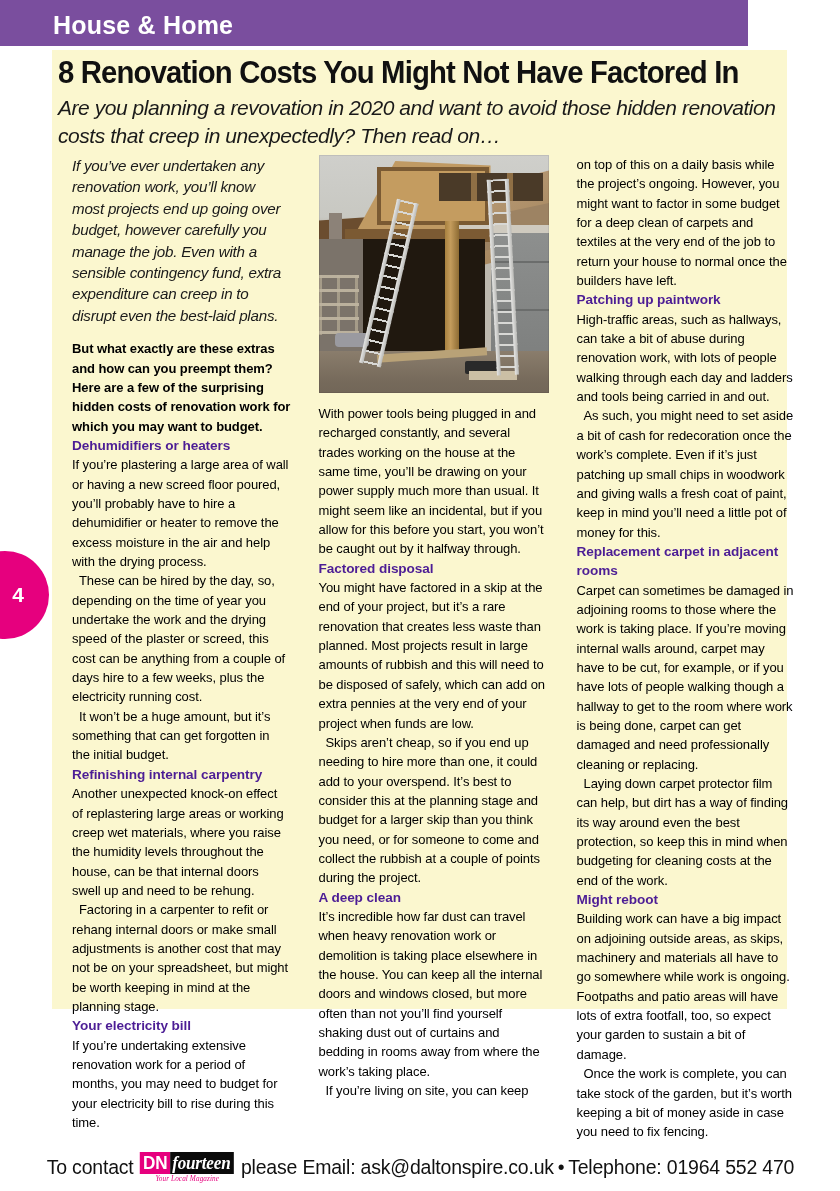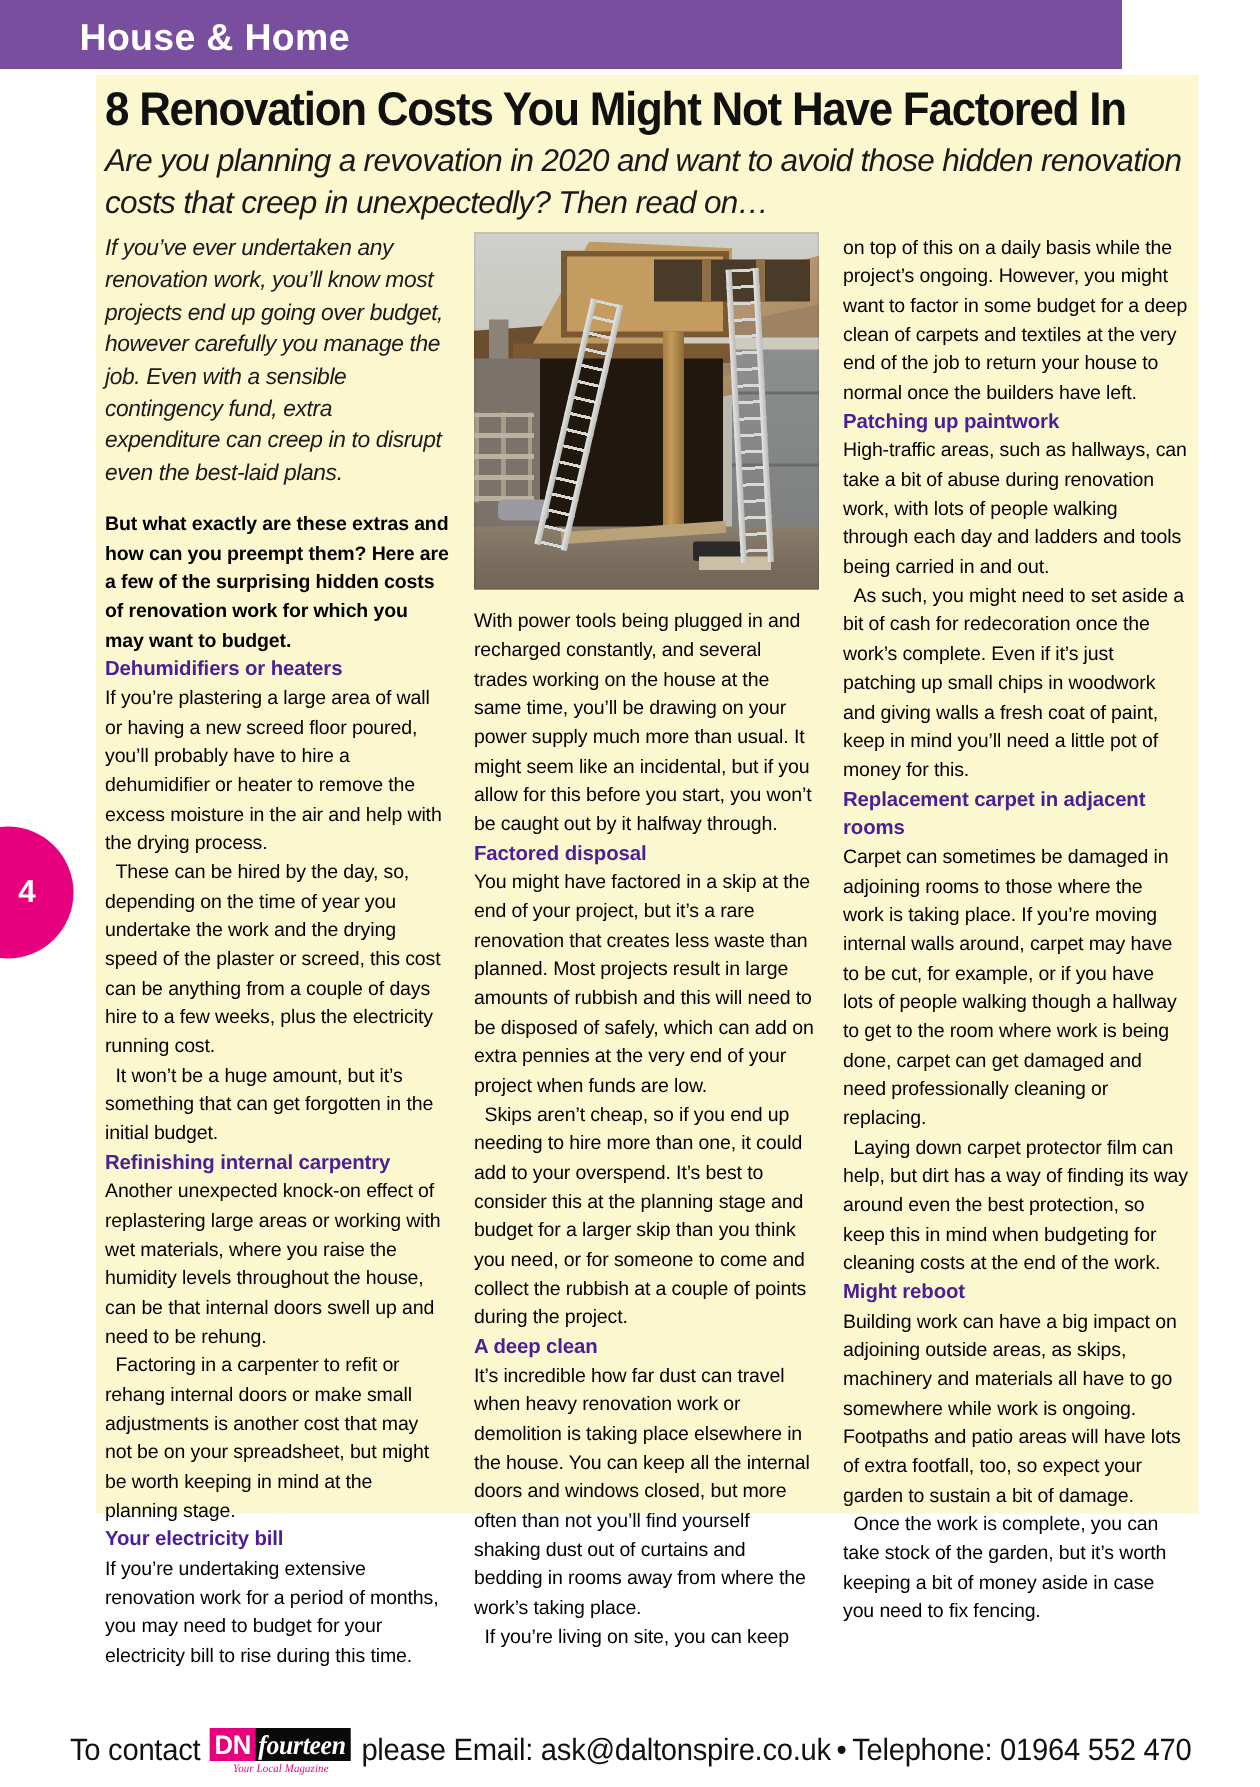--- a/index.html
+++ b/index.html
@@ -36,21 +36,20 @@
   }
 
   
   .article {
     position: absolute;
     left: 52px;
     top: 50px;
     width: 735px;
     height: 959px;
     background: #fbf7cf;
-    margin-left: 12px;
   }
 
   .headline {
     position: absolute;
     left: 6px;
     top: 4px;
     width: 725px;
     font-size: 31.5px;
     font-weight: bold;
     color: #111111;
@@ -71,26 +70,26 @@
     line-height: 28px;
     font-style: italic;
     color: #1a1a1a;
     font-family: "Liberation Sans", sans-serif;
     letter-spacing: -0.45px;
   }
 
   
   .columns {
     position: absolute;
-    left: 6px;
+    left: 20px;
     top: 105px;
     width: 723px;
     height: 975px;
     display: flex;
-    gap: 16px;
+    gap: 28px;
   }
   .col {
     width: 230px;
     position: relative;
   }
 
   .intro-para {
     font-size: 15.2px;
     line-height: 21.4px;
     font-style: italic;
@@ -358,21 +357,21 @@
   <div class="columns">
 
     <div class="col">
       <p class="intro-para">If you’ve ever undertaken any renovation work, you’ll know most projects end up going over budget, however carefully you manage the job. Even with a sensible contingency fund, extra expenditure can creep in to disrupt even the best-laid plans.</p>
       <p class="body lead-bold">But what exactly are these extras and how can you preempt them? Here are a few of the surprising hidden costs of renovation work for which you may want to budget.</p>
       <h3 class="subhead gap-before">Dehumidifiers or heaters</h3>
       <p class="body">If you’re plastering a large area of wall or having a new screed floor poured, you’ll probably have to hire a dehumidifier or heater to remove the excess moisture in the air and help with the drying process.</p>
       <p class="body indent">These can be hired by the day, so, depending on the time of year you undertake the work and the drying speed of the plaster or screed, this cost can be anything from a couple of days hire to a few weeks, plus the electricity running cost.</p>
       <p class="body indent">It won’t be a huge amount, but it’s something that can get forgotten in the initial budget.</p>
       <h3 class="subhead gap-before">Refinishing internal carpentry</h3>
-      <p class="body">Another unexpected knock-on effect of replastering large areas or working with wet materials, where you raise the humidity levels throughout the house, can be that internal doors swell up and need to be rehung.</p>
+      <p class="body">Another unexpected knock-on effect of replastering large areas or working creep wet materials, where you raise the humidity levels throughout the house, can be that internal doors swell up and need to be rehung.</p>
       <p class="body indent">Factoring in a carpenter to refit or rehang internal doors or make small adjustments is another cost that may not be on your spreadsheet, but might be worth keeping in mind at the planning stage.</p>
       <h3 class="subhead gap-before">Your electricity bill</h3>
       <p class="body">If you’re undertaking extensive renovation work for a period of months, you may need to budget for your electricity bill to rise during this time.</p>
     </div>
 
     <div class="col">
 
       <div class="photo-wrap">
         <div class="photo">
           <div class="ph-right-roof"></div>

